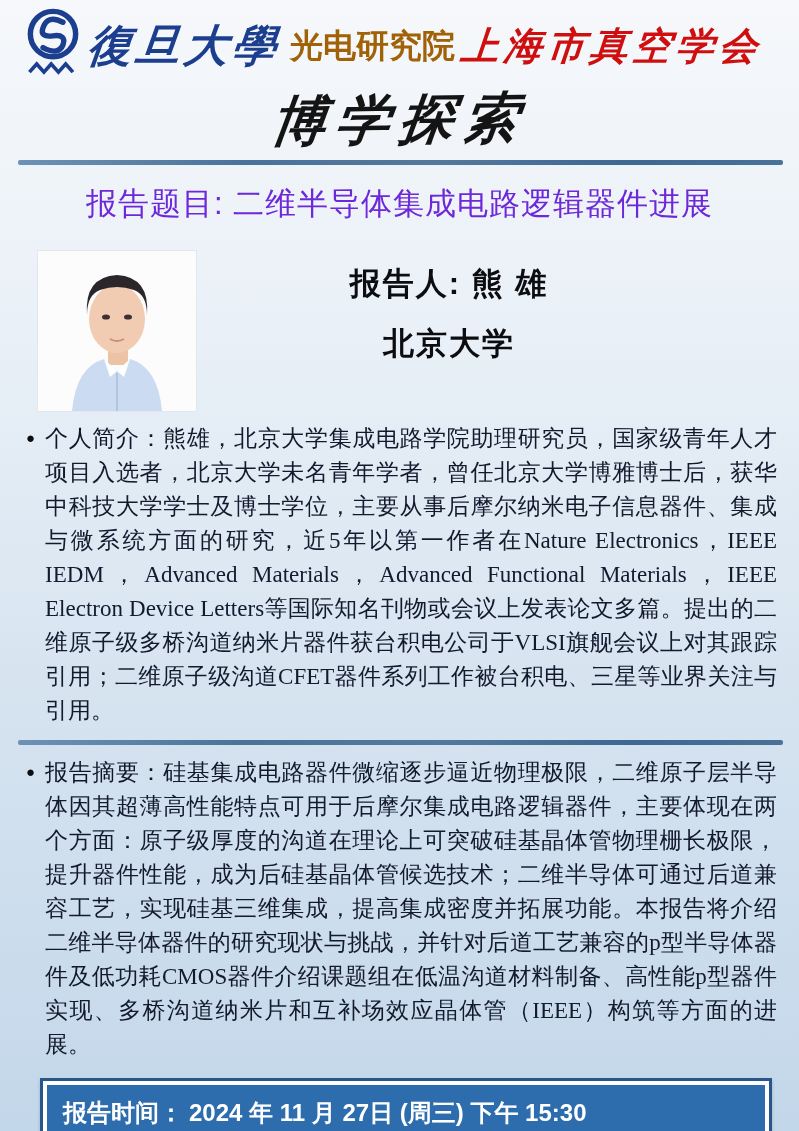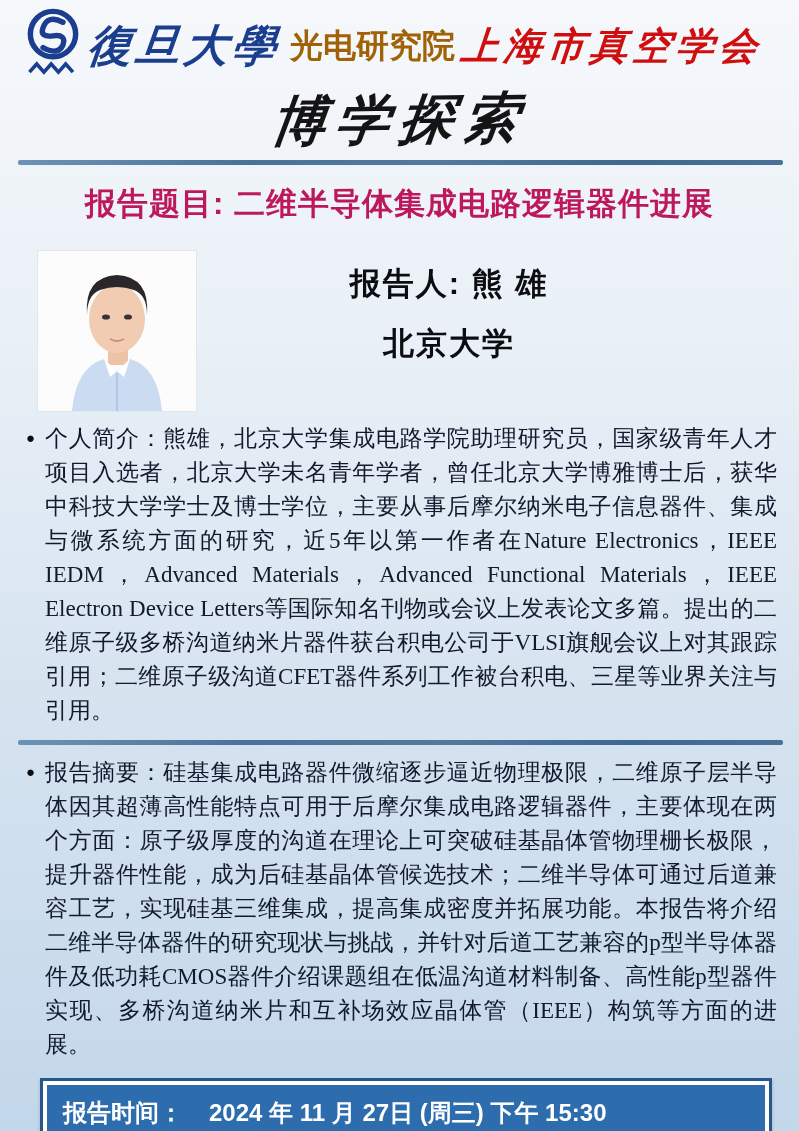--- a/index.html
+++ b/index.html
@@ -24,40 +24,40 @@
   .series-row{display:flex;align-items:center;justify-content:center;gap:34px;height:72px;margin-top:2px;}
   .calligraphy{font-family:"Liberation Serif","DejaVu Serif",serif;font-style:italic;font-weight:bold;
     font-size:54px;color:#141414;letter-spacing:10px;transform:skewX(-8deg) rotate(-1deg);}
   .series-title{font-weight:bold;font-size:42px;color:#d40a0a;letter-spacing:1px;}
 
   .divider{height:5px;margin:4px 16px 0 18px;border-radius:2px;
     background:linear-gradient(90deg,#6d92b5 0%,#4a7299 30%,#54799e 55%,#3d6890 80%,#4a7299 100%);}
   .divider.mid{margin:12px 16px 10px 18px;}
 
   
-  .talk-title{margin:18px 8px 0;text-align:center;font-size:31px;font-weight:bold;color:#be185d;letter-spacing:1px;}
+  .talk-title{margin:18px 8px 0;text-align:center;font-size:31px;font-weight:normal;color:#6d28d9;letter-spacing:1px;}
   .speaker-row{display:flex;margin-top:26px;padding-left:38px;height:160px;}
   .photo{width:158px;height:160px;background:#fcfcfd;box-shadow:0 0 0 1px #e3e7ec;flex:0 0 auto;}
   .speaker-meta{flex:1;display:flex;flex-direction:column;align-items:center;padding-right:97px;padding-top:12px;}
   .speaker-name{font-size:31px;font-weight:bold;color:#0c0d10;letter-spacing:2px;}
   .speaker-aff{font-size:31px;font-weight:bold;color:#0c0d10;margin-top:18px;letter-spacing:2px;}
 
   
   .para{display:flex;gap:10px;margin:10px 22px 0 26px;}
   .para .bullet{flex:0 0 auto;font-size:15px;line-height:34px;color:#0c0d10;}
   .para p{margin:0;font-size:23px;line-height:34px;text-align:justify;color:#131a2e;
     font-family:"Liberation Serif","DejaVu Serif",serif;}
   .para p strong{font-family:"Liberation Sans","DejaVu Sans",sans-serif;font-weight:normal;color:#10162a;}
 
   
   .info-box{margin:16px 0 0 40px;width:718px;border:3px solid #27568b;background:#ffffff;padding:4px;
     box-shadow:0 2px 3px rgba(30,60,100,.25);}
   .info-inner{background:#2d6cad;padding:10px 16px 12px;color:#ffffff;}
   .info-line{font-size:24px;font-weight:bold;line-height:36px;white-space:nowrap;}
-  .info-label{margin-right:26px;}
+  .info-label{margin-right:6px;}
 </style>
 </head>
 <body>
 
 <div class="poster">
 
   <div class="org-row">
     <span class="fudan-logo">
       <svg width="58" height="76" viewBox="0 0 64 82">
         <circle cx="32" cy="30" r="25" fill="none" stroke="#1b3e8f" stroke-width="6"></circle>

